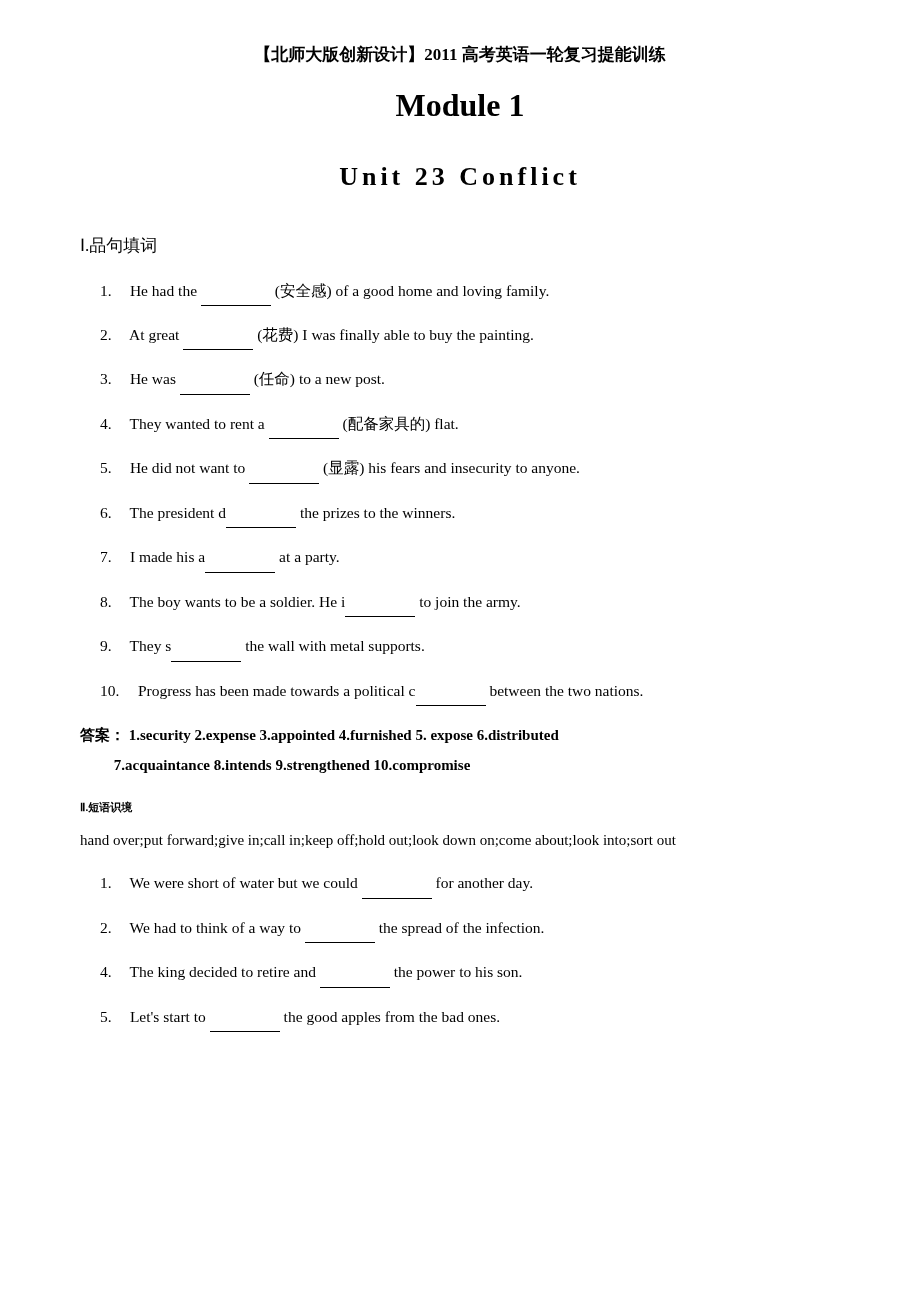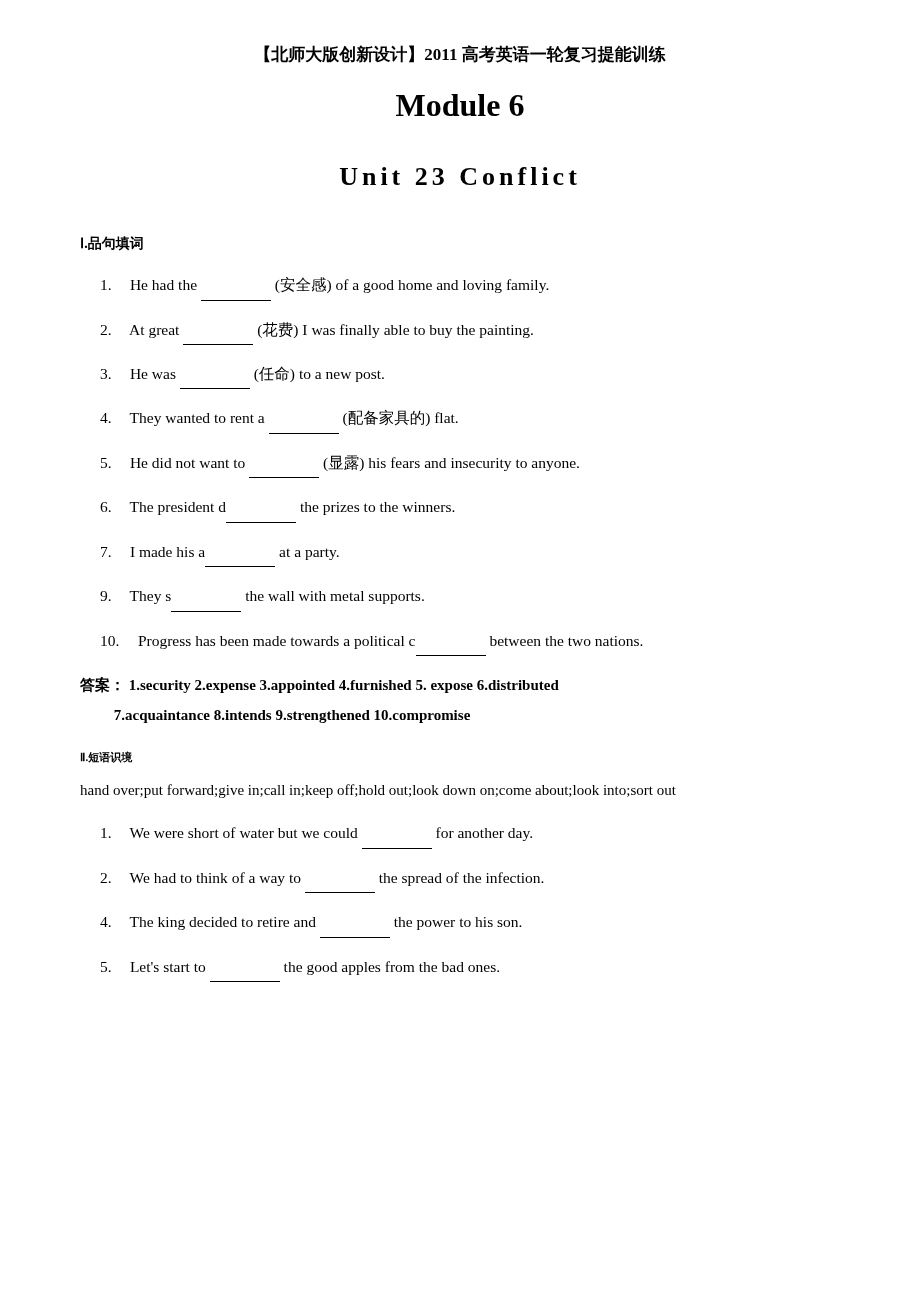--- a/index.html
+++ b/index.html
@@ -28,22 +28,22 @@
     }
     .unit-title {
       text-align: center;
       font-size: 26px;
       font-weight: bold;
       font-family: "Times New Roman", serif;
       margin-bottom: 30px;
       letter-spacing: 4px;
     }
     .section-title {
-      font-size: 14px;
-      font-weight: bold;
+      font-size: 17px;
+      font-weight: normal;
       margin-bottom: 14px;
       margin-top: 16px;
     }
     .question-list {
       list-style: none;
       padding-left: 20px;
     }
     .question-item {
       margin-bottom: 14px;
       font-size: 15.5px;
@@ -77,21 +77,21 @@
     }
     .q-number {
       display: inline-block;
       width: 26px;
     }
   </style>
 </head>
 <body>
 
 <div class="header-chinese">【北师大版创新设计】2011 高考英语一轮复习提能训练</div>
-<div class="header-module">Module 6</div>
+<div class="header-module">Module 1</div>
 <div class="unit-title">Unit 23    Conflict</div>
 
 <div class="section-title">Ⅰ.品句填词</div>
 
 <ol class="question-list">
 
   <li class="question-item">
     <span class="q-number">1.</span>
     <span>He had the </span><span class="blank">&nbsp;&nbsp;&nbsp;&nbsp;&nbsp;&nbsp;&nbsp;&nbsp;</span>
     <span>(安全感) </span>
@@ -131,20 +131,25 @@
     <span>The president d</span><span class="blank">&nbsp;&nbsp;&nbsp;&nbsp;&nbsp;&nbsp;&nbsp;&nbsp;</span>
     <span>the prizes to the winners.</span>
   </li>
 
   <li class="question-item">
     <span class="q-number">7.</span>
     <span>I made his a</span><span class="blank">&nbsp;&nbsp;&nbsp;&nbsp;&nbsp;&nbsp;&nbsp;&nbsp;</span>
     <span>at a party.</span>
   </li>
 
+  <li class="question-item">
+    <span class="q-number">8.</span>
+    <span>The boy wants to be a soldier. He i</span><span class="blank">&nbsp;&nbsp;&nbsp;&nbsp;&nbsp;&nbsp;&nbsp;&nbsp;</span>
+    <span>to join the army.</span>
+  </li>
 
   <li class="question-item">
     <span class="q-number">9.</span>
     <span>They s</span><span class="blank">&nbsp;&nbsp;&nbsp;&nbsp;&nbsp;&nbsp;&nbsp;&nbsp;</span>
     <span>the wall with metal supports.</span>
   </li>
 
   <li class="question-item">
     <span class="q-number" style="width:34px;">10.</span>
     <span>Progress has been made towards a political c</span><span class="blank">&nbsp;&nbsp;&nbsp;&nbsp;&nbsp;&nbsp;&nbsp;&nbsp;</span>

